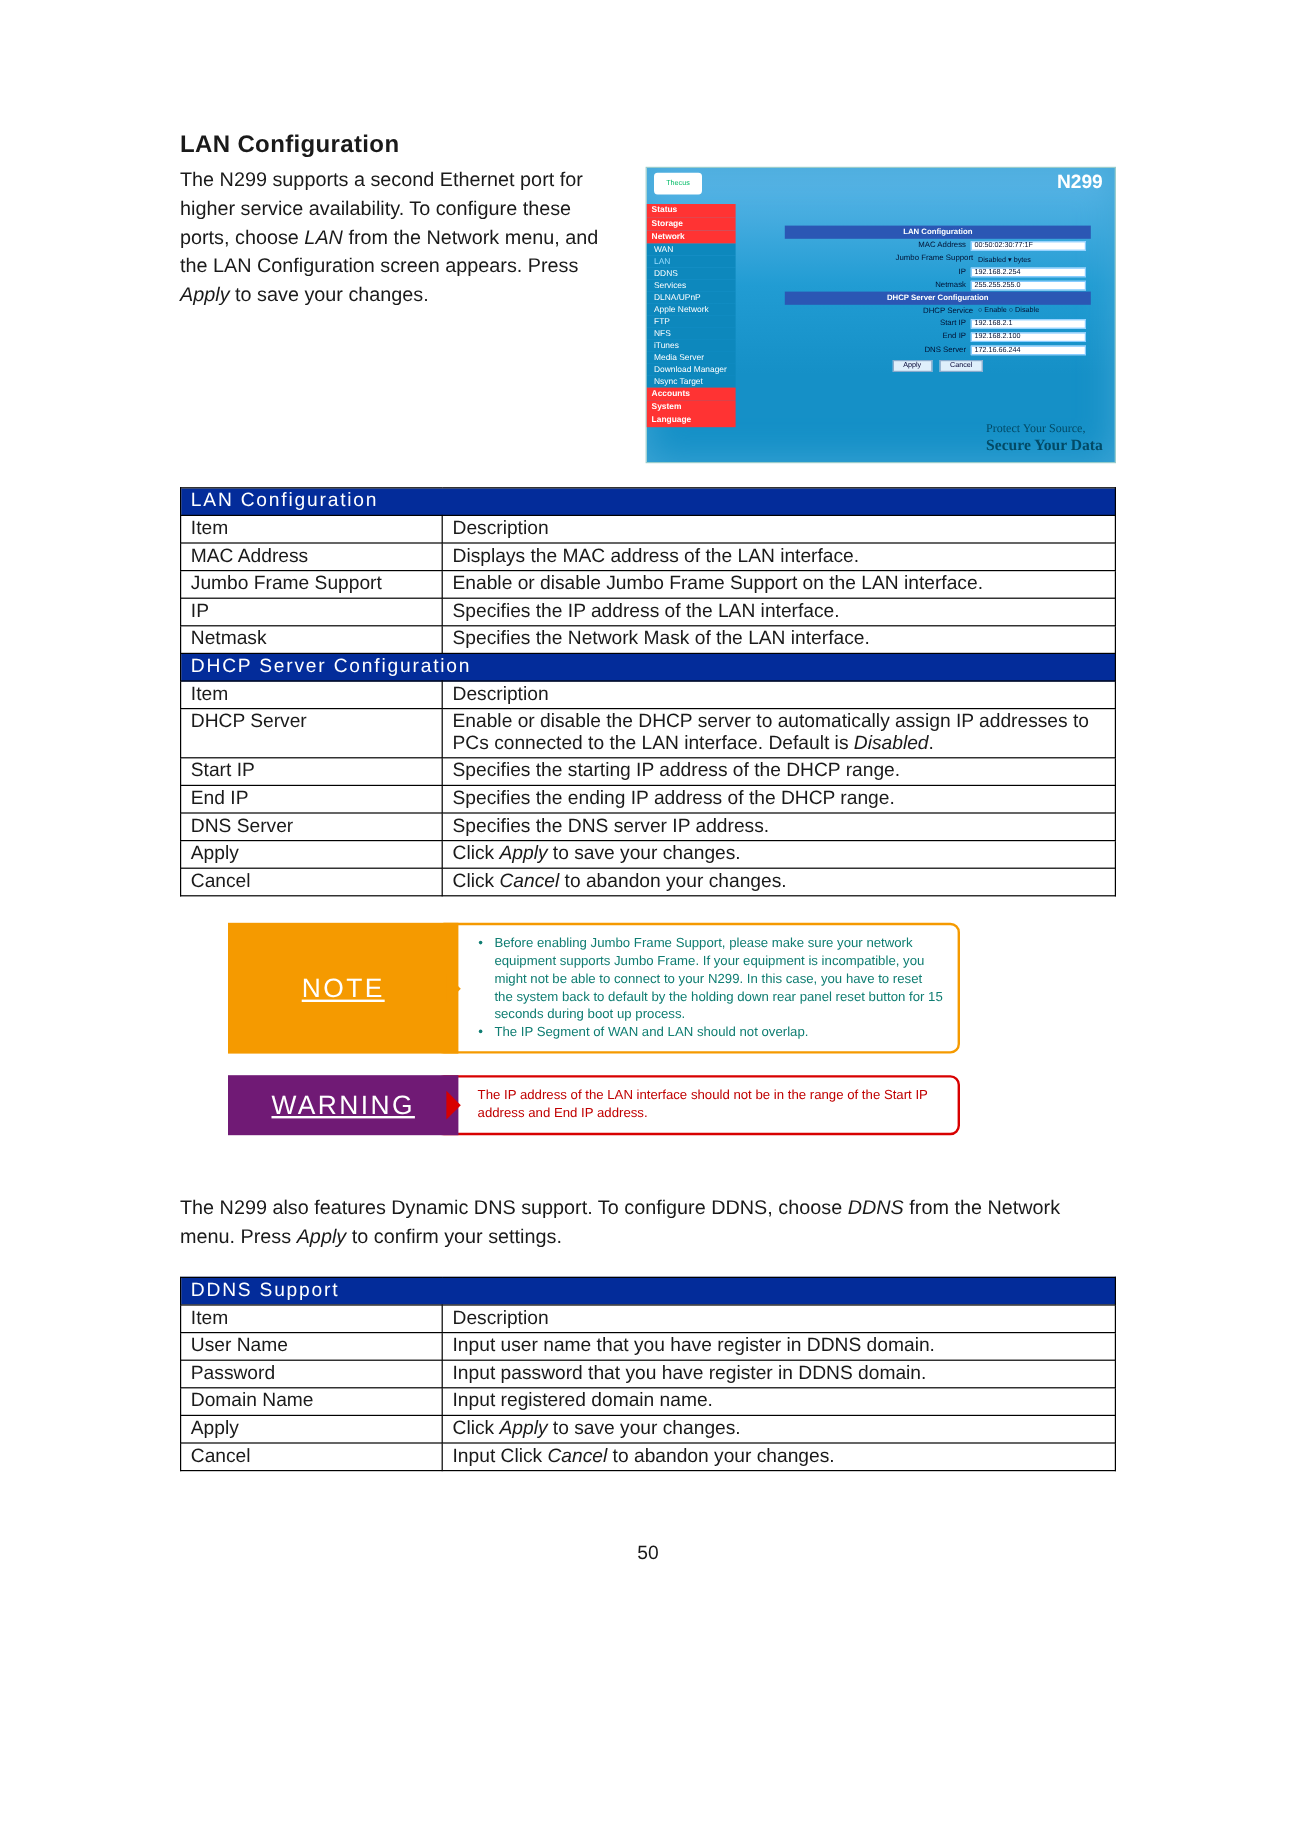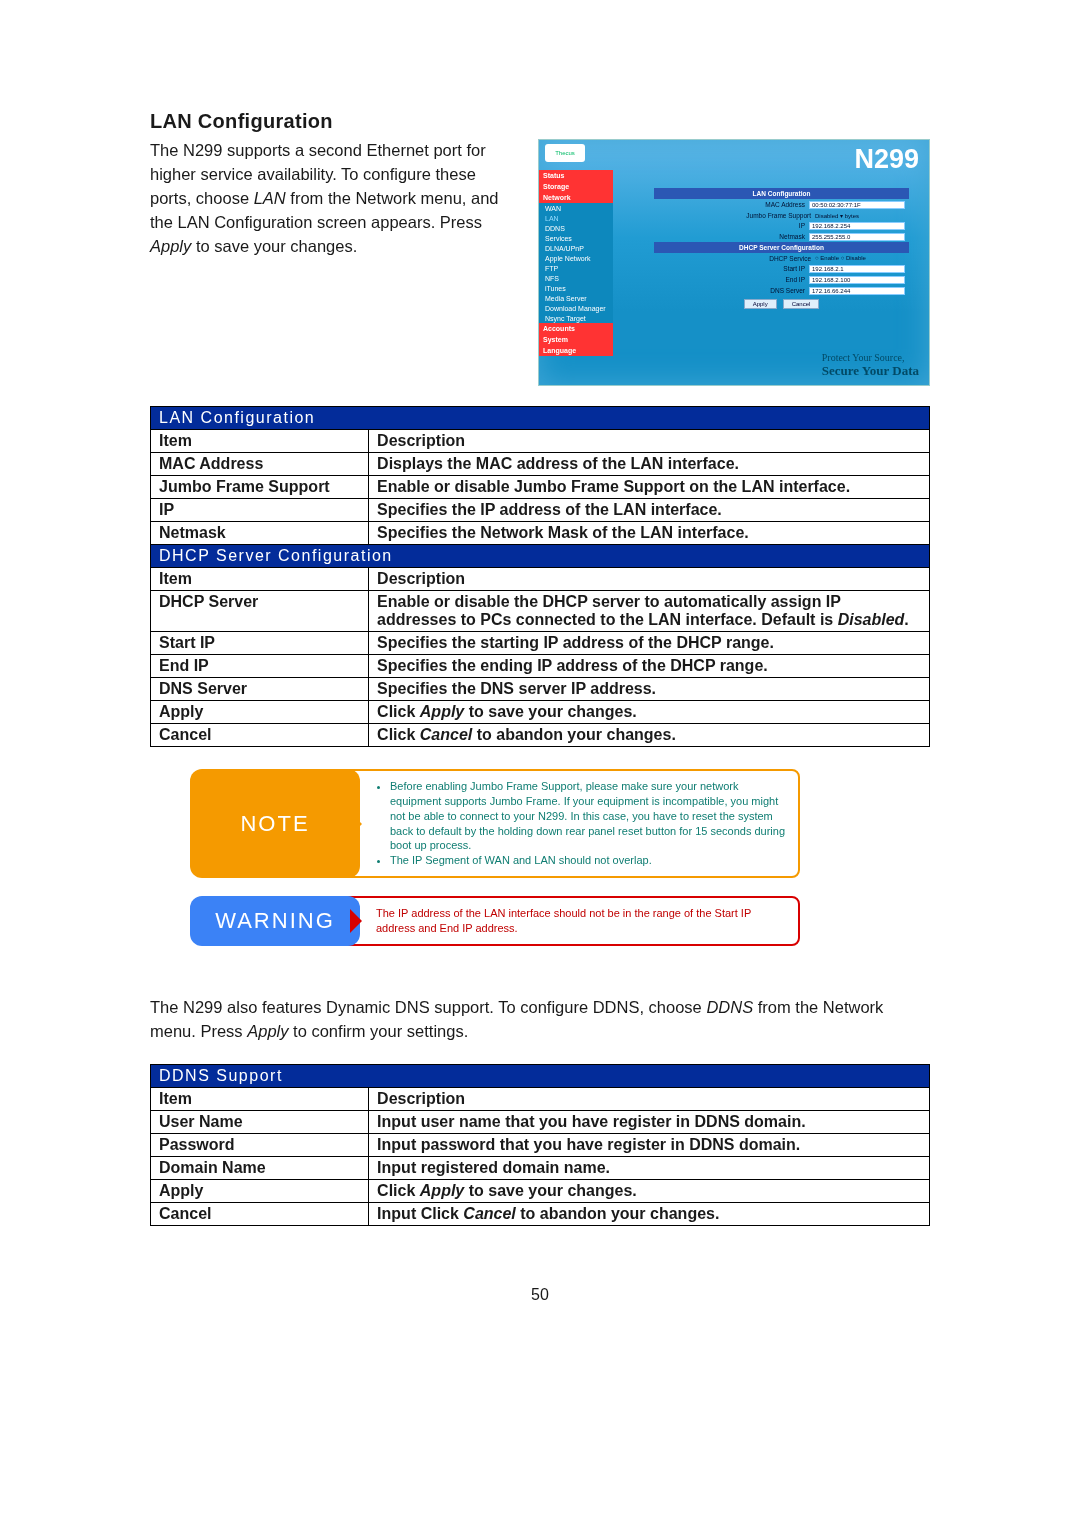--- a/index.html
+++ b/index.html
@@ -41,21 +41,21 @@
     color: #003;
     box-shadow: inset 0 0 30px #3fa6d6;
   }
   .shot .logo {
     position:absolute; left:6px; top:4px; width:40px; height:18px;
     background:#fff; border-radius:3px; font-size:6px; display:flex;
     align-items:center; justify-content:center; color:#0b6;
   }
   .shot .model {
     position:absolute; right:10px; top:4px; color:#fff; font-weight:bold;
-    font-size:27px;
+    font-size:16px;
   }
   .shot .menuwrap { position:absolute; left:0; top:30px; width:74px; }
   .shot .m  { background:#f33; color:#fff; font-weight:bold; padding:2px 4px; }
   .shot .mi { background:#0d88bd; color:#fff; padding:1.5px 6px; }
   .shot .mi.sel { color:#9df; }
   .shot .panel {
     position:absolute; left:115px; top:48px; width:255px;
     font-size:6.5px;
   }
   .shot .panel .hdr { background:#2b57b4; color:#fff; text-align:center;
@@ -78,50 +78,51 @@
     width: 100%;
     border-collapse: collapse;
     font-size: 16px;
     margin-top: 20px;
   }
   table.cfg td, table.cfg th {
     border: 1.5px solid #000;
     padding: 2px 8px;
     vertical-align: top;
     text-align: left;
-    font-weight: bold;
+    font-weight: normal;
   }
   table.cfg .title-row td {
     background: #032c9a;
     color: #fff;
     letter-spacing: 1.5px;
     font-weight: normal;
   }
   table.cfg em { font-style: italic; }
   table.cfg a { color: #0645ad; text-decoration: underline; }
   
   .callouts { margin: 22px 0 50px 40px; width: 610px; }
   .callout {
     display: flex; align-items: stretch; margin-bottom: 18px;
     position: relative;
   }
   .tag {
-    width: 170px; display:flex; align-items:center; justify-content:center;
+    width: 192px; display:flex; align-items:center; justify-content:center;
     color:#fff; font-size: 22px; letter-spacing: 2px;
     position:relative; z-index:2;
-    border-radius:12px;
+    border-radius:0;
+    text-decoration:underline;
   }
   .tag::after{
     content:""; position:absolute; right:-14px; top:50%; margin-top:-12px;
     border:12px solid transparent; border-left-color:inherit;
     z-index:3;
   }
   .tag.note { background:#f59a00; border-left-color:#f59a00; }
   .tag.note::after { border-left-color:#f59a00; }
-  .tag.warn { background:#3b82f6; border-left-color:#d80000; }
+  .tag.warn { background:#701a75; border-left-color:#d80000; }
   .tag.warn::after { border-left-color:#d80000; }
   .bubble {
     flex:1; border:2px solid; border-radius:8px;
     margin-left:-20px; padding:8px 12px 8px 34px;
     font-size:11px; color:#167; line-height:1.35;
   }
   .bubble.note { border-color:#f59a00; color:#0f7d72; }
   .bubble.note ul { margin:0; padding-left:14px; }
   .bubble.warn { border-color:#d80000; color:#c00000; }
   .pg-num { text-align:center; font-size:16px; margin-top:60px; }

